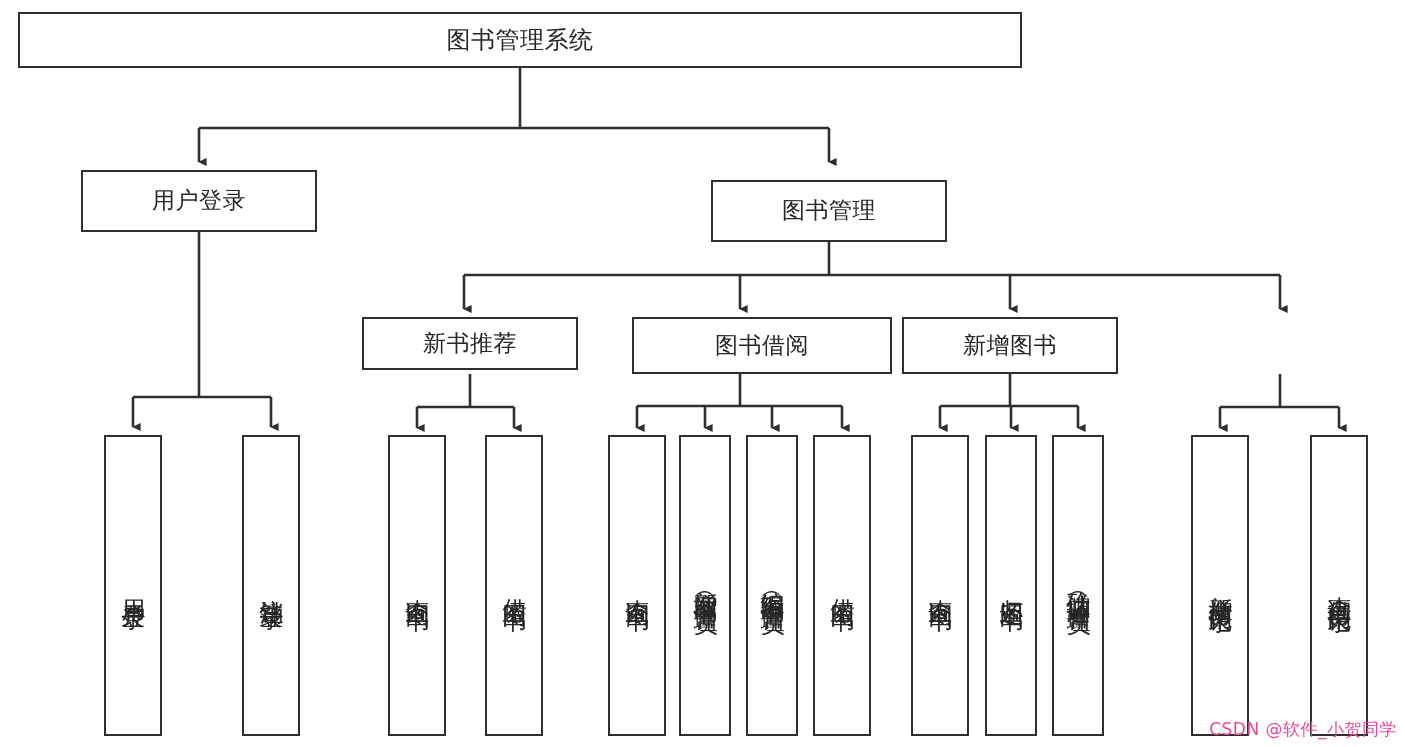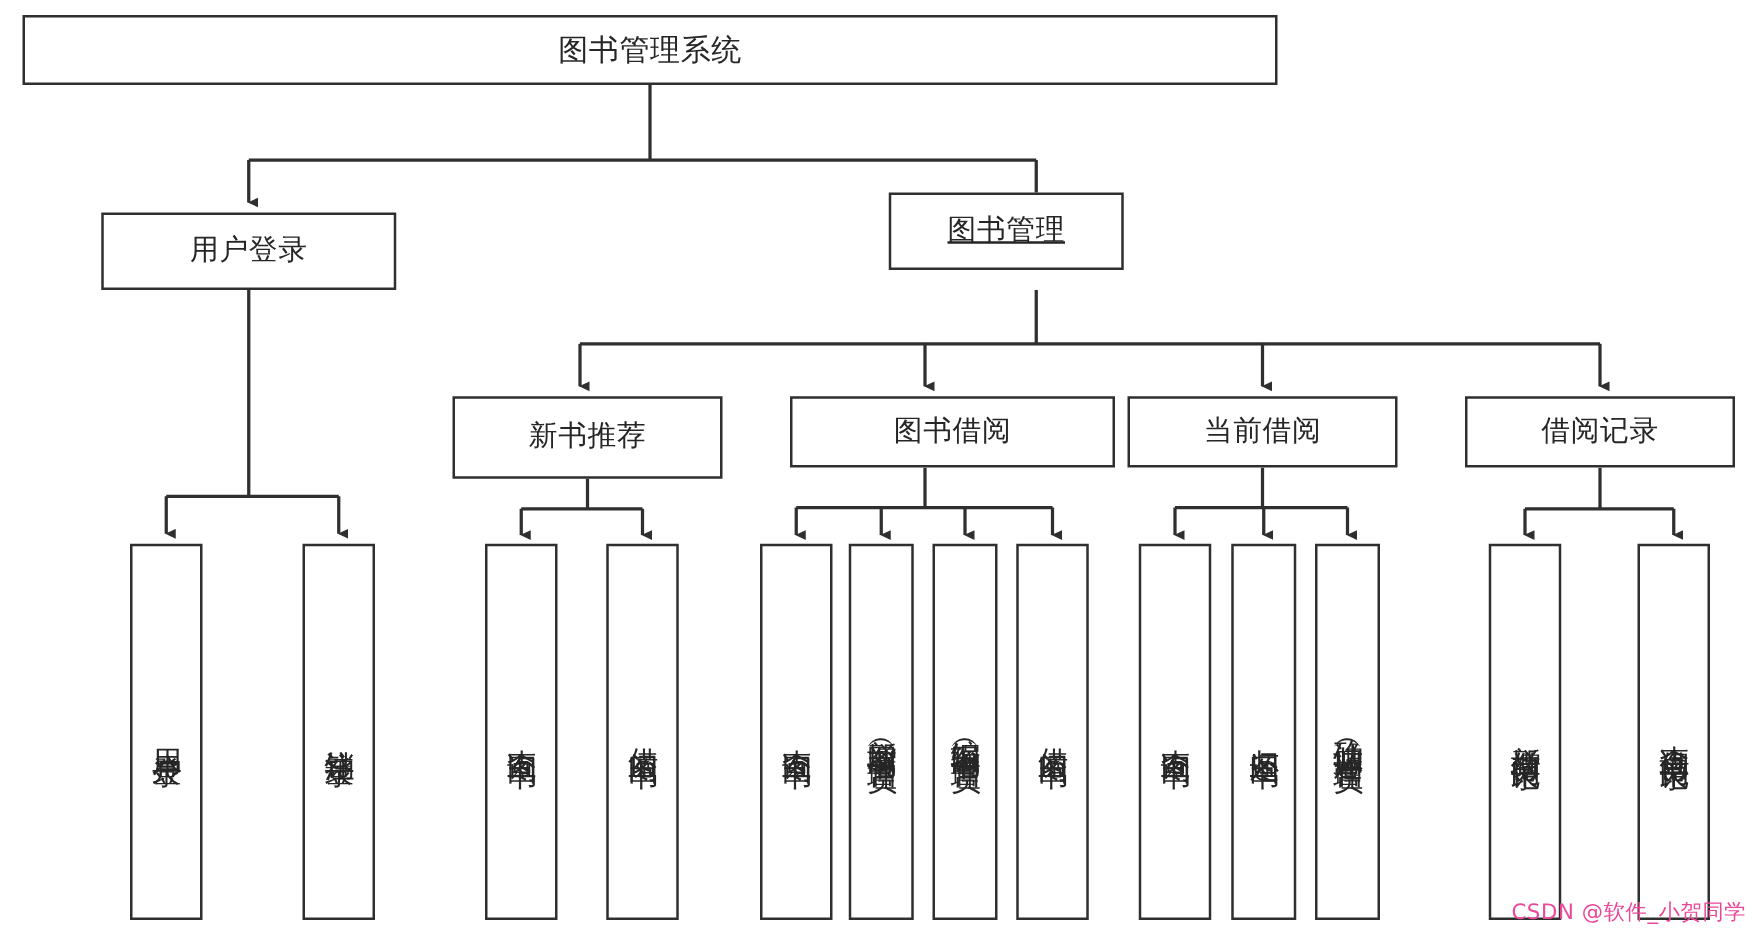--- a/index.html
+++ b/index.html
@@ -127,35 +127,32 @@
     </g>
   </svg>
 
   <div class="node root horizontal" style="left: 18px; top: 12px; width: 1004px; height: 56px;">
     <span class="node-label">图书管理系统</span>
   </div>
 
   <div class="node horizontal" style="left: 81px; top: 170px; width: 236px; height: 62px;">
     <span class="node-label">用户登录</span>
   </div>
-  <div class="node horizontal" style="left: 711px; top: 154px; width: 188px; height: 62px; text-decoration: underline;">
+  <div class="node horizontal" style="left: 711px; top: 180px; width: 236px; height: 62px;">
     <span class="node-label">图书管理</span>
   </div>
 
-  <div class="node horizontal" style="left: 362px; top: 317px; width: 216px; height: 66px;">
+  <div class="node horizontal" style="left: 362px; top: 317px; width: 216px; height: 53px;">
     <span class="node-label">新书推荐</span>
   </div>
   <div class="node horizontal" style="left: 632px; top: 317px; width: 260px; height: 57px;">
     <span class="node-label">图书借阅</span>
   </div>
   <div class="node horizontal" style="left: 902px; top: 317px; width: 216px; height: 57px;">
-    <span class="node-label">当前借阅</span>
-  </div>
-  <div class="node horizontal" style="left: 1172px; top: 317px; width: 216px; height: 57px;">
-    <span class="node-label">借阅记录</span>
+    <span class="node-label">新增图书</span>
   </div>
 
   <div class="node vertical" style="left: 104px; top: 435px; width: 58px; height: 301px;">
     <span class="node-label">用户登录</span>
   </div>
   <div class="node vertical" style="left: 242px; top: 435px; width: 58px; height: 301px;">
     <span class="node-label">注销登录</span>
   </div>
   <div class="node vertical" style="left: 388px; top: 435px; width: 58px; height: 301px;">
     <span class="node-label">查询图书</span>

